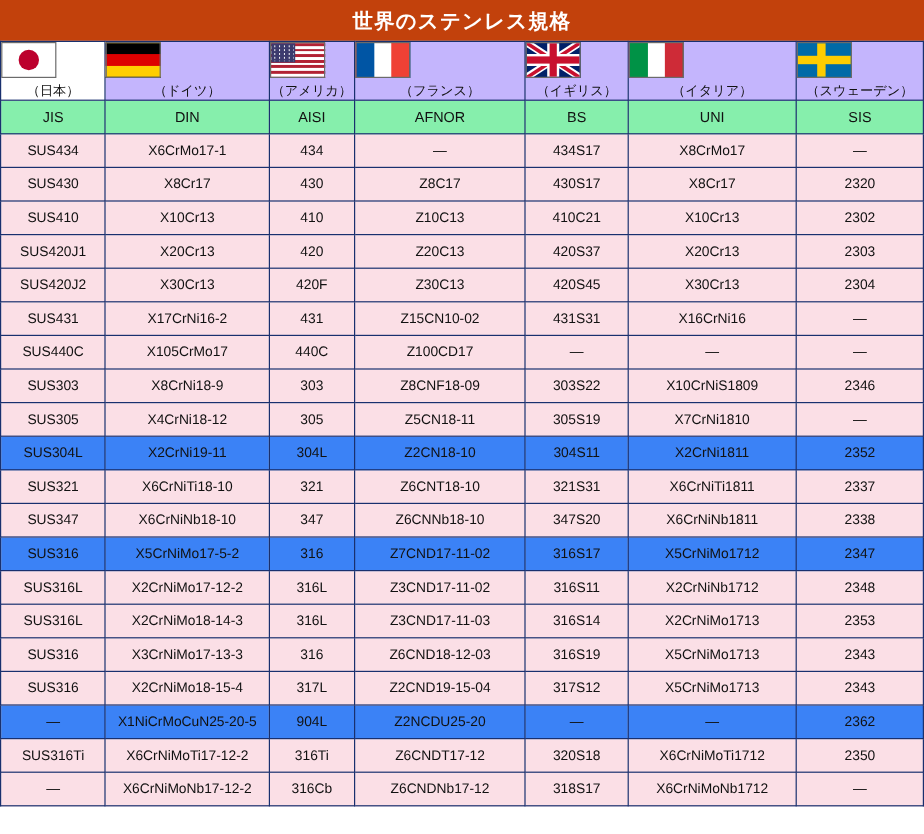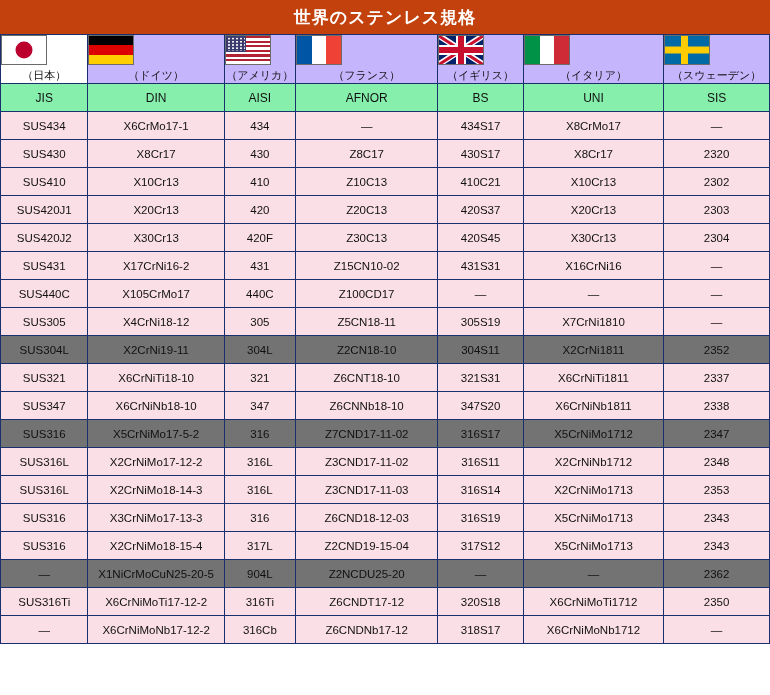--- a/index.html
+++ b/index.html
@@ -124,21 +124,21 @@
   
   .flag-it { background: linear-gradient(to right, #009246 0 33.3%, #ffffff 33.3% 66.6%, #ce2b37 66.6% 100%); }
   
   .flag-se { background: #006aa7; }
   .flag-se .hy { position: absolute; left: 0; top: 50%; width: 100%; height: 7px; transform: translateY(-50%); background: #fecc00; }
   .flag-se .vy { position: absolute; top: 0; left: 16px; width: 7px; height: 100%; background: #fecc00; }
 
   
   tr.hdr2 td { background: #86efac; font-size: 12px; }
   tr.band-pink td { background: #fbdfe6; }
-  tr.band-blue td { background: #737373; }
+  tr.band-blue td { background: #3b82f6; }
   tr.flagrow td { background: #c4b5fd; }
   tr.flagrow td.jp { background: #ffffff; }
 </style>
 </head>
 <body>
 
 <div class="page">
 
   <div class="title-bar">
     <span>世界のステンレス規格</span>
@@ -281,20 +281,29 @@
         <tr class="band-pink">
           <td>SUS440C</td>
           <td>X105CrMo17</td>
           <td>440C</td>
           <td>Z100CD17</td>
           <td>—</td>
           <td>—</td>
           <td>—</td>
         </tr>
         <tr class="band-pink">
+          <td>SUS303</td>
+          <td>X8CrNi18-9</td>
+          <td>303</td>
+          <td>Z8CNF18-09</td>
+          <td>303S22</td>
+          <td>X10CrNiS1809</td>
+          <td>2346</td>
+        </tr>
+        <tr class="band-pink">
           <td>SUS305</td>
           <td>X4CrNi18-12</td>
           <td>305</td>
           <td>Z5CN18-11</td>
           <td>305S19</td>
           <td>X7CrNi1810</td>
           <td>—</td>
         </tr>
         <tr class="band-blue">
           <td>SUS304L</td>

